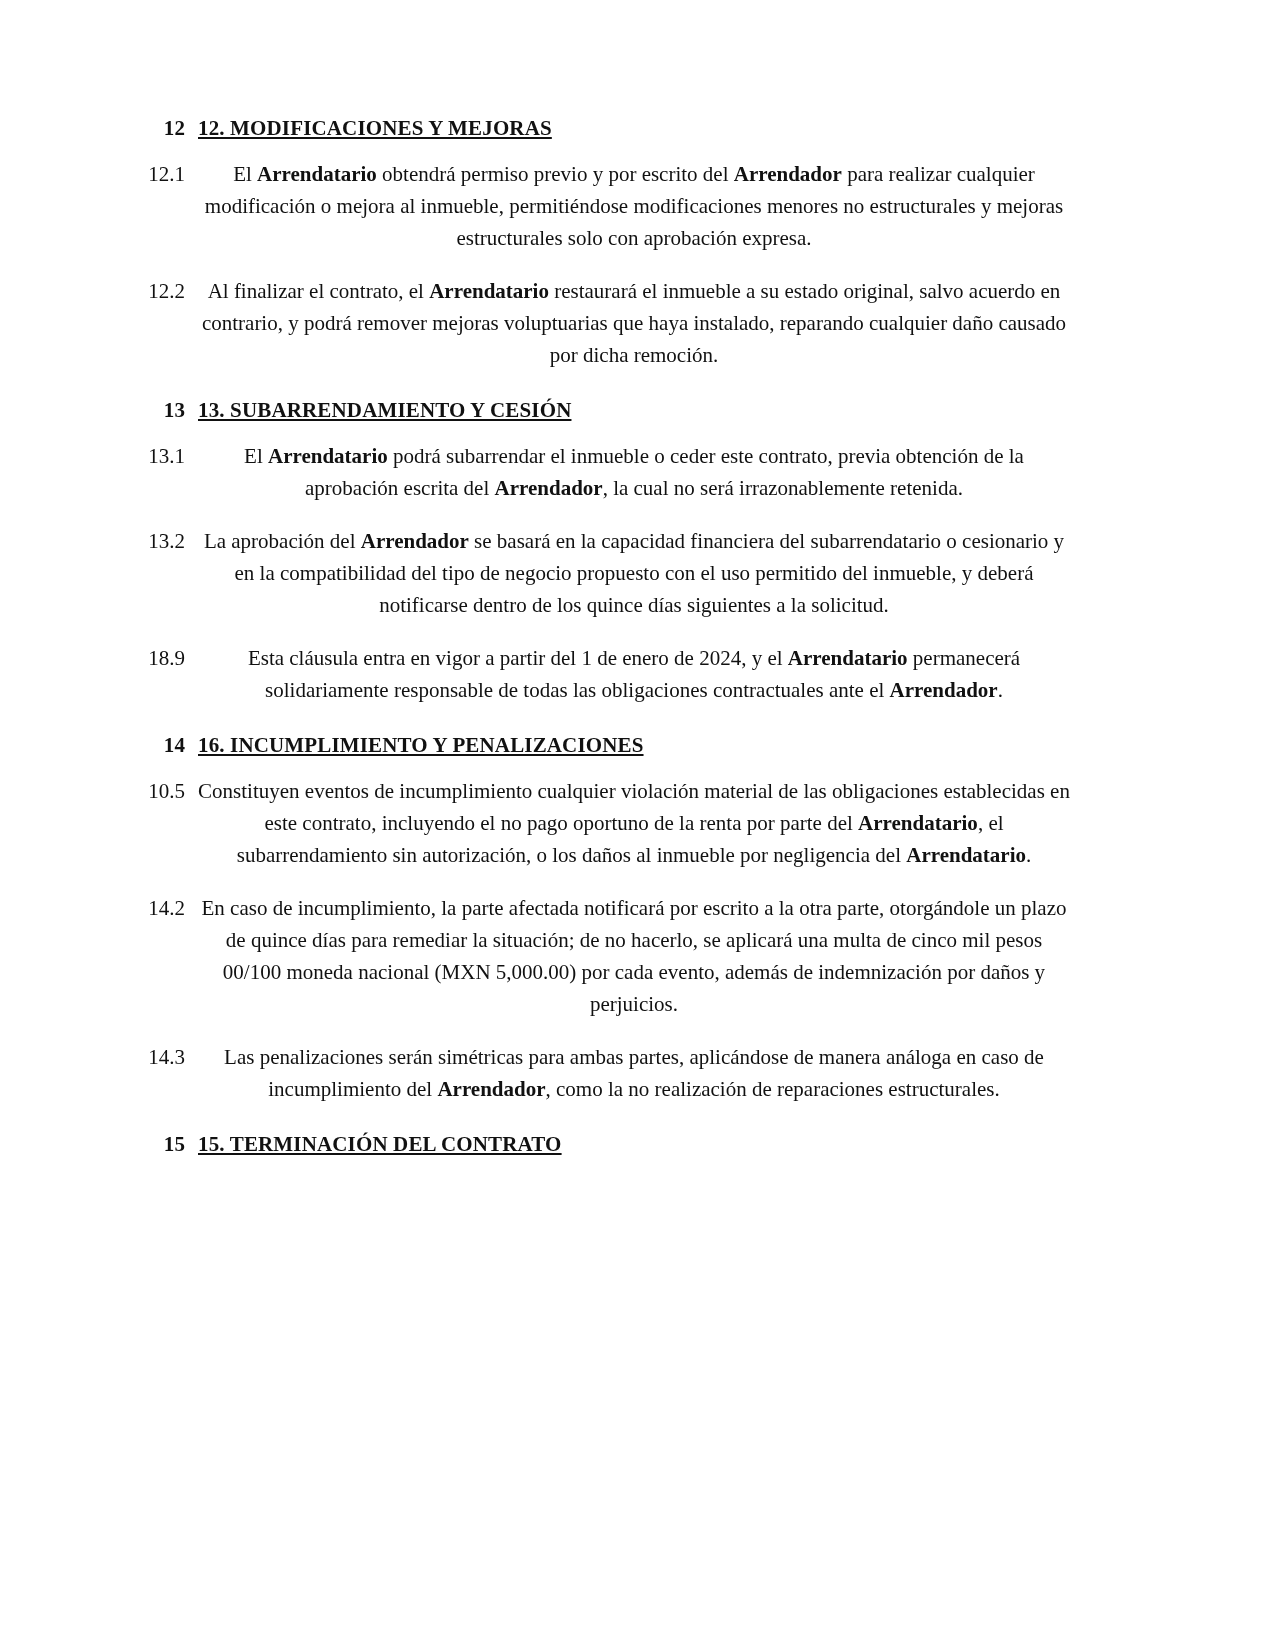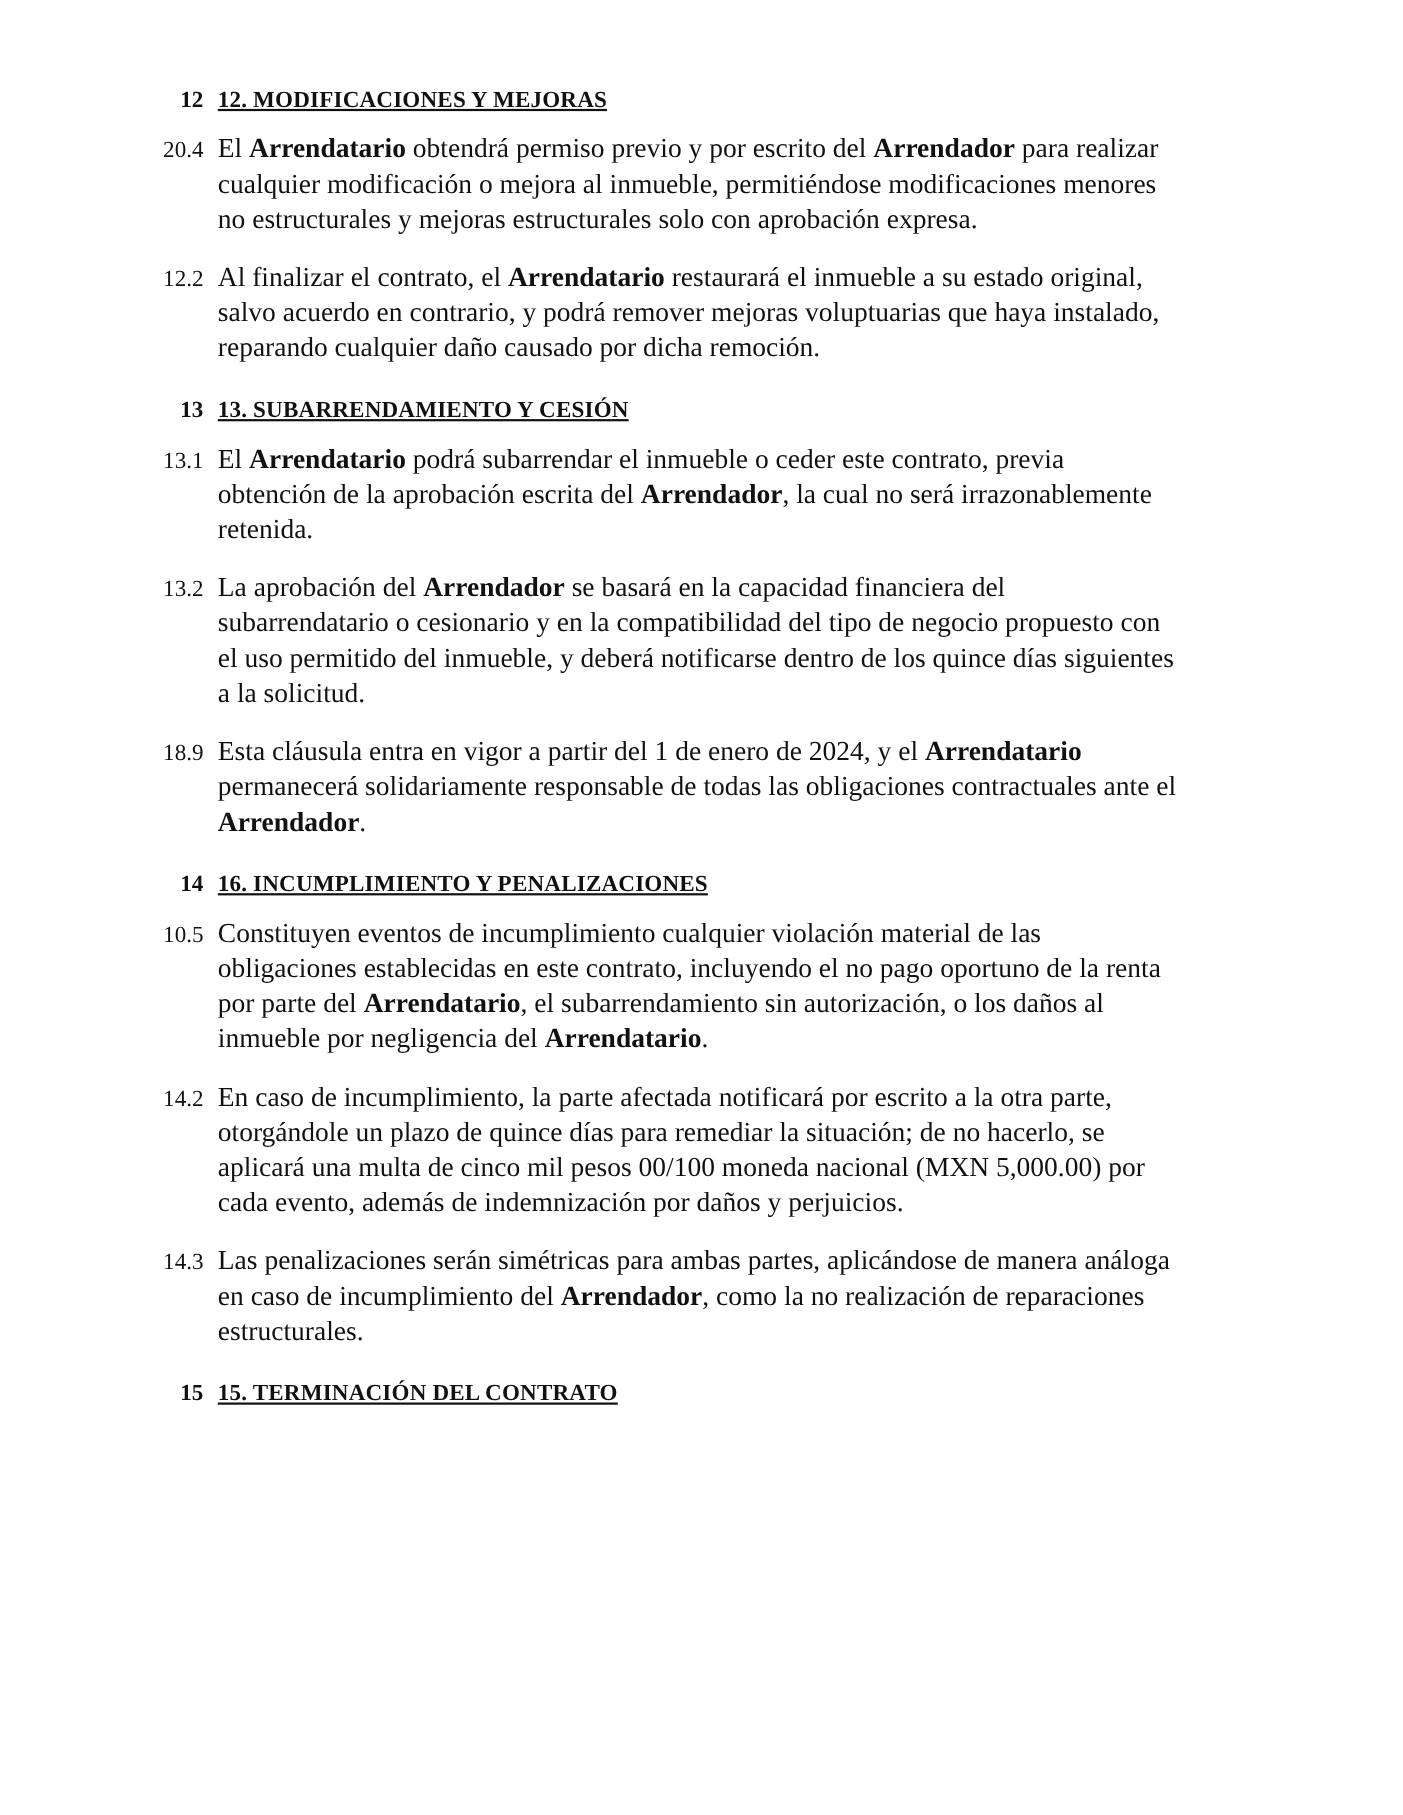--- a/index.html
+++ b/index.html
@@ -14,21 +14,21 @@
     font-family: "Liberation Serif", "DejaVu Serif", serif;
     color: #111111;
     -webkit-font-smoothing: antialiased;
   }
   .page {
     position: relative;
     width: 1275px;
     height: 1650px;
     background: #ffffff;
     box-sizing: border-box;
-    padding: 74px 205px 0 133px;
+    padding: 112px 205px 0 133px;
   }
 
   
   .heading-row {
     display: flex;
     align-items: baseline;
     margin: 0 0 14px 0;
   }
   .heading-row .num {
     flex: 0 0 52px;
@@ -57,23 +57,23 @@
   .clause-row .num {
     flex: 0 0 52px;
     text-align: right;
     font-size: 21px;
     line-height: 32px;
     white-space: nowrap;
   }
   .clause-row .body {
     flex: 1 1 auto;
     padding-left: 13px;
-    font-size: 25px;
+    font-size: 21px;
     line-height: 32px;
-    text-align: left;
+    text-align: center;
   }
   .clause-row .body b {
     font-weight: bold;
   }
 
   
   .section {
     margin: 0;
   }
   .section + .section {
@@ -84,21 +84,21 @@
 <body>
 
 <div class="page">
   <div id="sections-root">
       <div class="section">
         <div class="heading-row">
           <div class="num">12</div>
           <div class="title">12. MODIFICACIONES Y MEJORAS</div>
         </div>
         <div class="clause-row">
-          <div class="num">20.4</div>
+          <div class="num">12.1</div>
           <div class="body">El <b>Arrendatario</b> obtendrá permiso previo y por escrito del <b>Arrendador</b> para realizar cualquier modificación o mejora al inmueble, permitiéndose modificaciones menores no estructurales y mejoras estructurales solo con aprobación expresa.</div>
         </div>
         <div class="clause-row">
           <div class="num">12.2</div>
           <div class="body">Al finalizar el contrato, el <b>Arrendatario</b> restaurará el inmueble a su estado original, salvo acuerdo en contrario, y podrá remover mejoras voluptuarias que haya instalado, reparando cualquier daño causado por dicha remoción.</div>
         </div>
       </div>
       <div class="section">
         <div class="heading-row">
           <div class="num">13</div>

